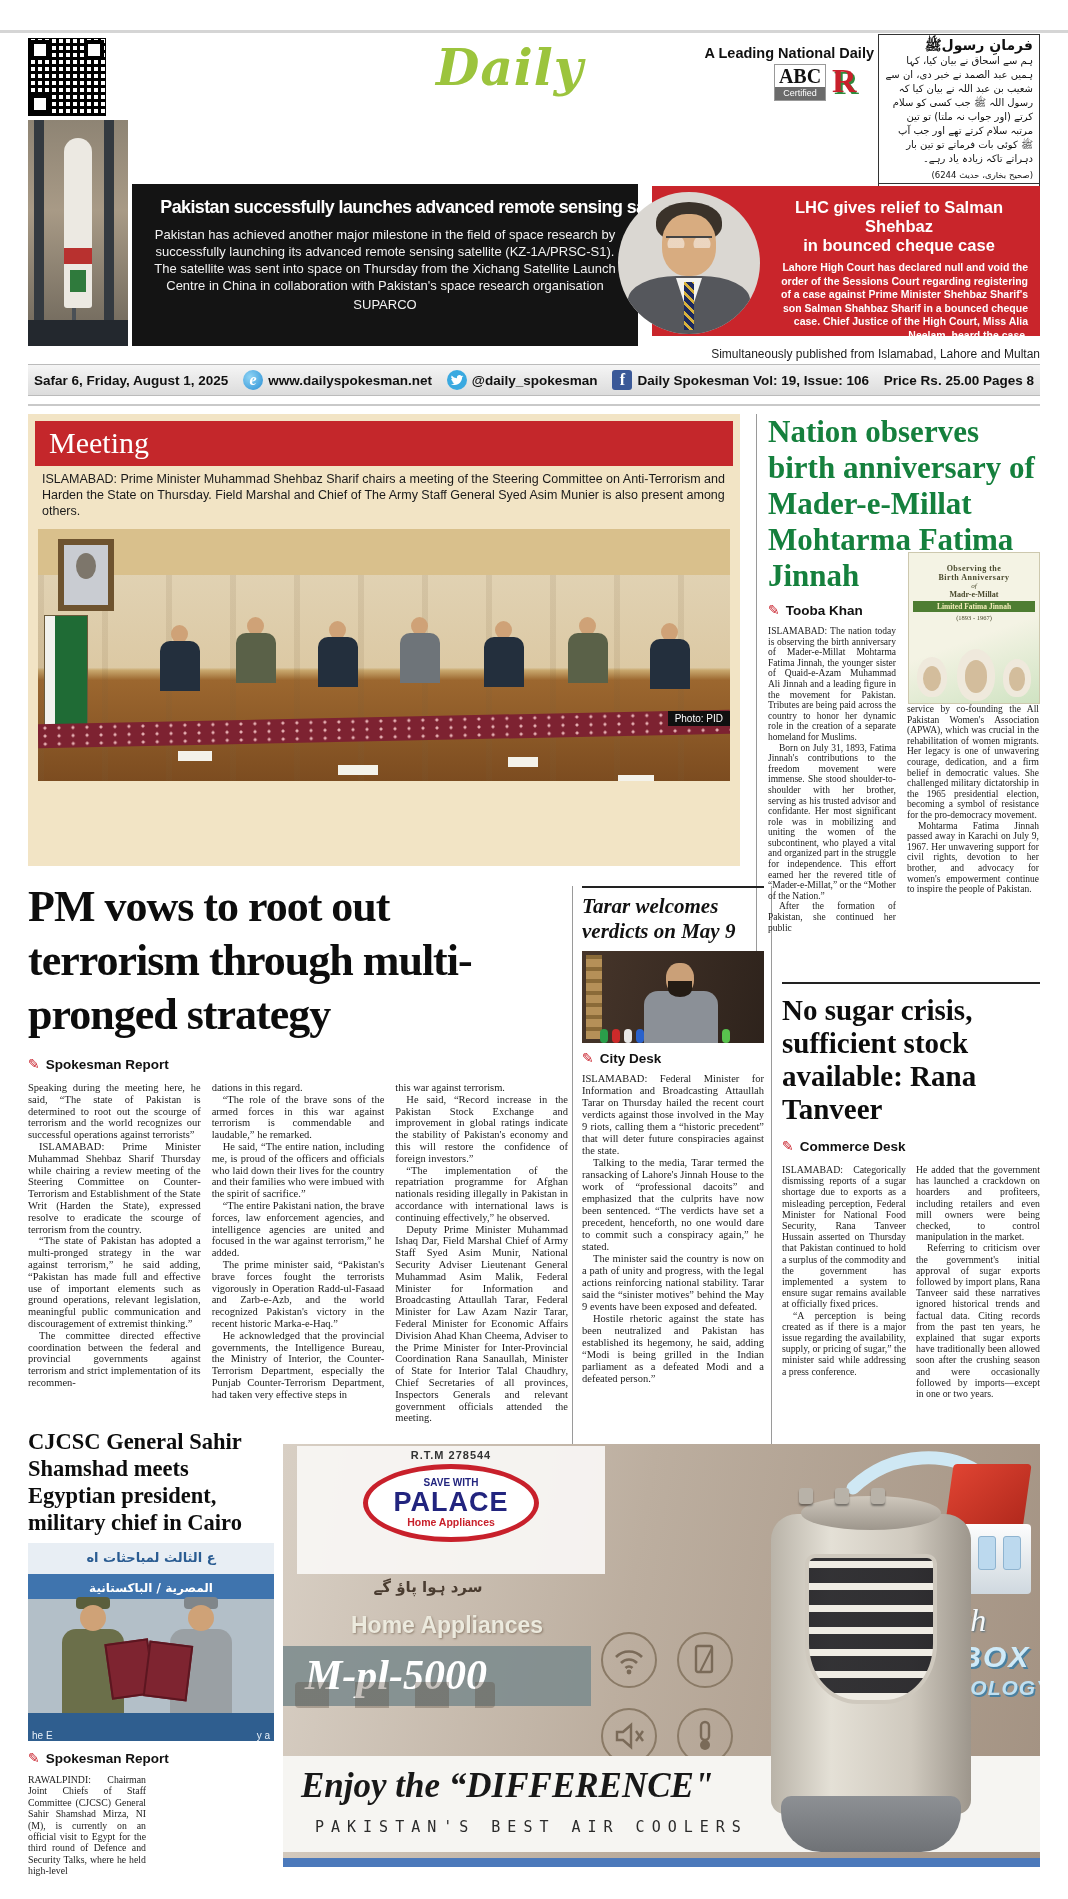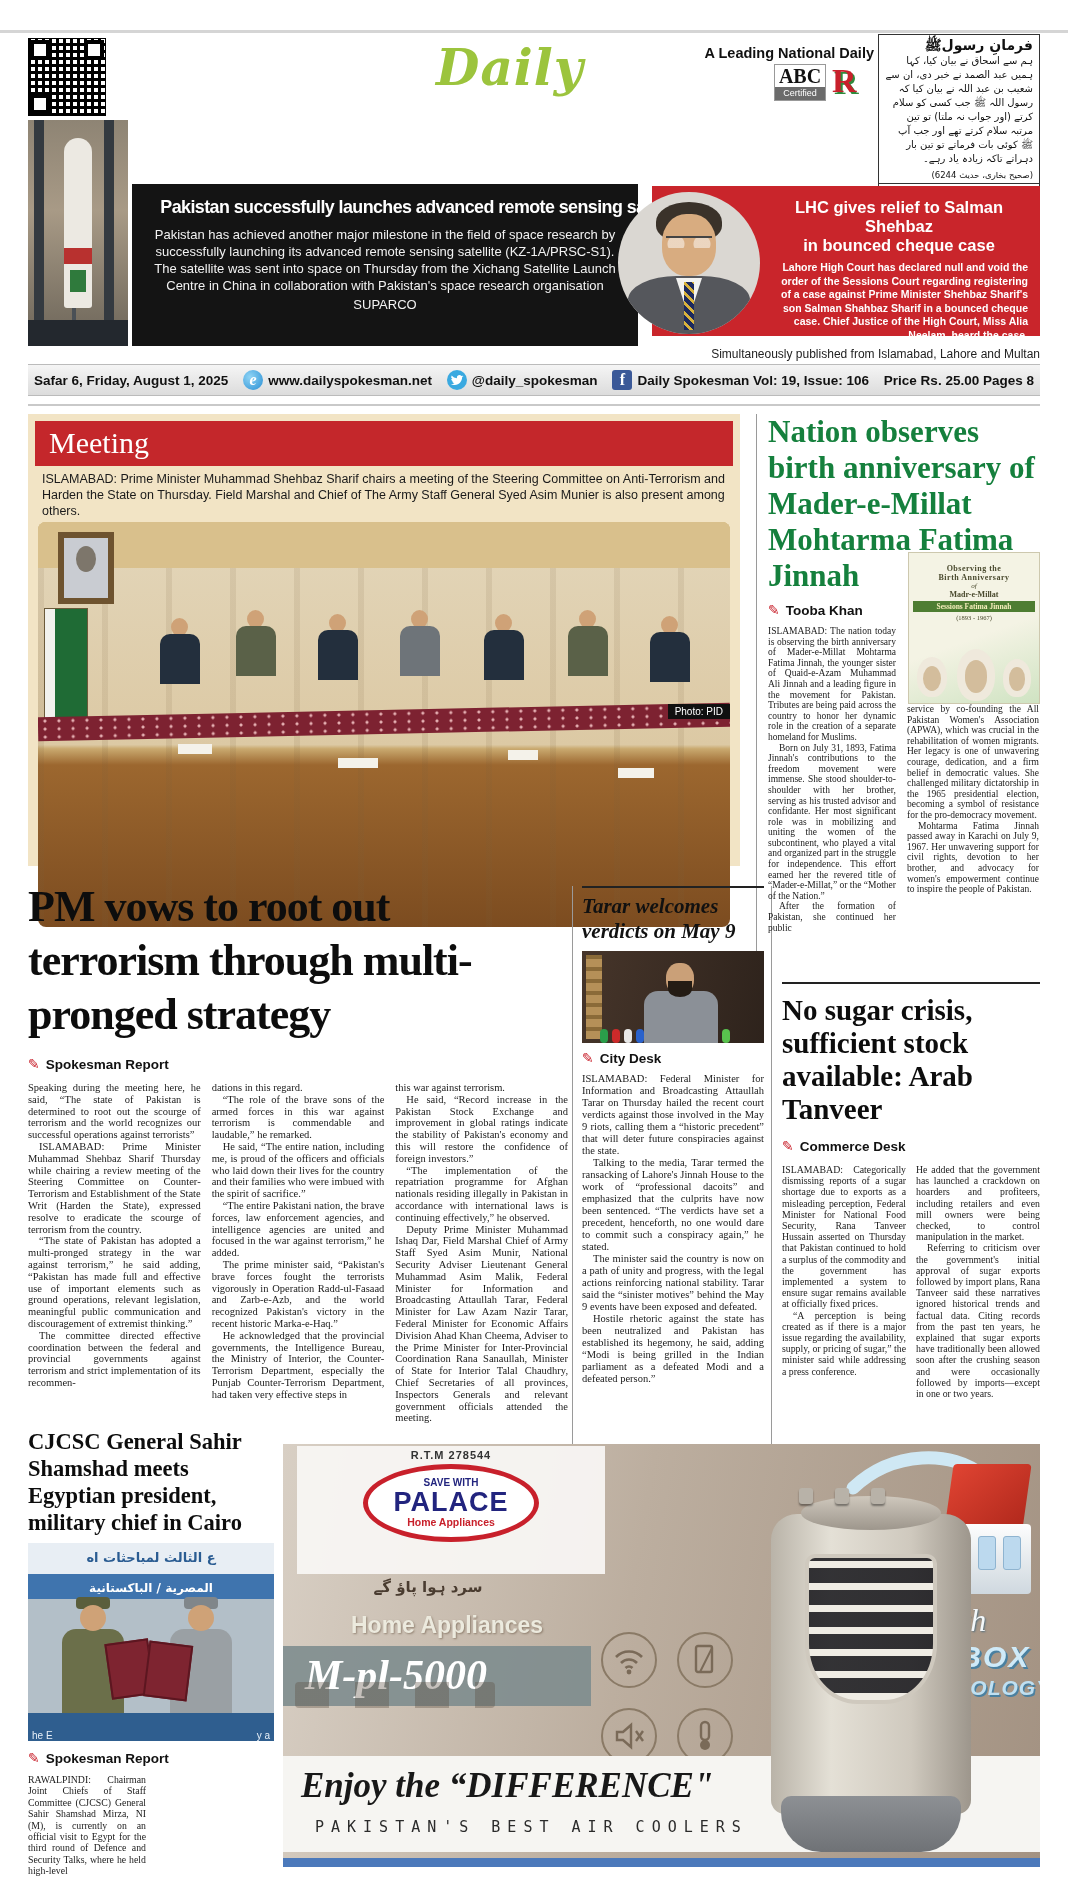--- a/index.html
+++ b/index.html
@@ -91,24 +91,24 @@
   .fb { width:20px; height:20px; background:#3b5998; border-radius:3px; color:#fff; text-align:center;
         font-family:"Liberation Serif",serif; font-weight:bold; font-size:16px; line-height:20px; }
   .rule-h { position:absolute; left:28px; top:404px; width:1012px; height:2px; background:#c9c9c9; }
 
   
   .meeting { position:absolute; left:28px; top:414px; width:712px; height:452px; background:#f2e4c5; }
   .meet-bar { margin:7px 7px 0 7px; height:45px; background:#c4272b; color:#fff;
               font-family:"Liberation Serif",serif; font-size:30px; line-height:44px; padding-left:14px; }
   .meet-cap { padding:5px 14px 2px; font-family:"Liberation Sans",sans-serif; font-size:12.5px;
               line-height:16px; color:#1a1a1a; }
-  .meet-photo { position:relative; margin:1px 10px 0; height:405px; overflow:hidden;
+  .meet-photo { position:relative; margin:8px 10px 0; height:252px; overflow:hidden;
       background:
         repeating-linear-gradient(90deg, rgba(120,95,60,.12) 0 6px, transparent 6px 64px),
-        linear-gradient(180deg,#e3d6ba 0%, #dcc9a4 55%, #c9a96f 56%, #9c672f 60%, #7c4c20 100%); border-radius: 8px; }
+        linear-gradient(180deg,#e3d6ba 0%, #dcc9a4 55%, #c9a96f 56%, #9c672f 60%, #7c4c20 100%); }
   .curtain { position:absolute; left:0; top:0; width:100%; height:46px;
       background:
         radial-gradient(circle at 10% 100%, transparent 18px, #d9c08c 19px),
         radial-gradient(circle at 35% 100%, transparent 18px, #d9c08c 19px),
         radial-gradient(circle at 60% 100%, transparent 18px, #d9c08c 19px),
         radial-gradient(circle at 85% 100%, transparent 18px, #d9c08c 19px); }
   .frame { position:absolute; left:20px; top:10px; width:56px; height:72px; background:#c9ccd2; border:6px solid #6e532f; }
   .frame::after { content:""; position:absolute; left:12px; top:8px; width:20px; height:26px; background:#7d766b; border-radius:50%; }
   .mflag { position:absolute; left:6px; top:86px; width:44px; height:118px;
            background:linear-gradient(90deg,#f2f2ee 0 10px,#1f6b35 10px); border:1px solid #6b5a3a; }
@@ -411,21 +411,21 @@
       <div class="art fat-c2">
         <p>service by co-founding the All Pakistan Women's Association (APWA), which was crucial in the rehabilitation of women migrants. Her legacy is one of unwavering courage, dedication, and a firm belief in democratic values. She challenged military dictatorship in the 1965 presidential election, becoming a symbol of resistance for the pro-democracy movement.</p>
         <p>Mohtarma Fatima Jinnah passed away in Karachi on July 9, 1967. Her unwavering support for civil rights, devotion to her brother, and advocacy for women's empowerment continue to inspire the people of Pakistan.</p>
       </div>
     </div>
     <div class="poster">
       <div class="p1">Observing the</div>
       <div class="p1">Birth Anniversary</div>
       <div class="pof">of</div>
       <div class="p3">Madr-e-Millat</div>
-      <div class="pband">Sessions Fatima Jinnah</div>
+      <div class="pband">Limited Fatima Jinnah</div>
       <div class="pyrs">(1893 - 1967)</div>
       <div class="pw pw1"></div>
       <div class="pw pw2"></div>
       <div class="pw pw3"></div>
     </div>
   </article>
 
   <article class="pm">
     <h1>PM vows to root out terrorism through multi-pronged strategy</h1>
     <div class="byline">
@@ -477,21 +477,21 @@
     <div class="art">
       <p>ISLAMABAD: Federal Minister for Information and Broadcasting Attaullah Tarar on Thursday hailed the recent court verdicts against those involved in the May 9 riots, calling them a “historic precedent” that will deter future conspiracies against the state.</p>
       <p>Talking to the media, Tarar termed the ransacking of Lahore's Jinnah House to the work of “professional dacoits” and emphasized that the culprits have now been sentenced. “The verdicts have set a precedent, henceforth, no one would dare to commit such a conspiracy again,” he stated.</p>
       <p>The minister said the country is now on a path of unity and progress, with the legal actions reinforcing national stability. Tarar said the “sinister motives” behind the May 9 events have been exposed and defeated.</p>
       <p>Hostile rhetoric against the state has been neutralized and Pakistan has established its hegemony, he said, adding “Modi is being grilled in the Indian parliament as a defeated Modi and a defeated person.”</p>
     </div>
   </article>
 
   <article class="sugar">
     <div class="toprule"></div>
-    <h2>No sugar crisis, sufficient stock available: Arab Tanveer</h2>
+    <h2>No sugar crisis, sufficient stock available: Rana Tanveer</h2>
     <div class="byline">
       <span class="bi">✎</span>
       <span>Commerce Desk</span>
     </div>
     <div class="cols">
       <div class="art">
         <p>ISLAMABAD: Categorically dismissing reports of a sugar shortage due to exports as a misleading perception, Federal Minister for National Food Security, Rana Tanveer Hussain asserted on Thursday that Pakistan continued to hold a surplus of the commodity and the government has implemented a system to ensure sugar remains available at officially fixed prices.</p>
         <p>“A perception is being created as if there is a major issue regarding the availability, supply, or pricing of sugar,” the minister said while addressing a press conference.</p>
       </div>
       <div class="art">

